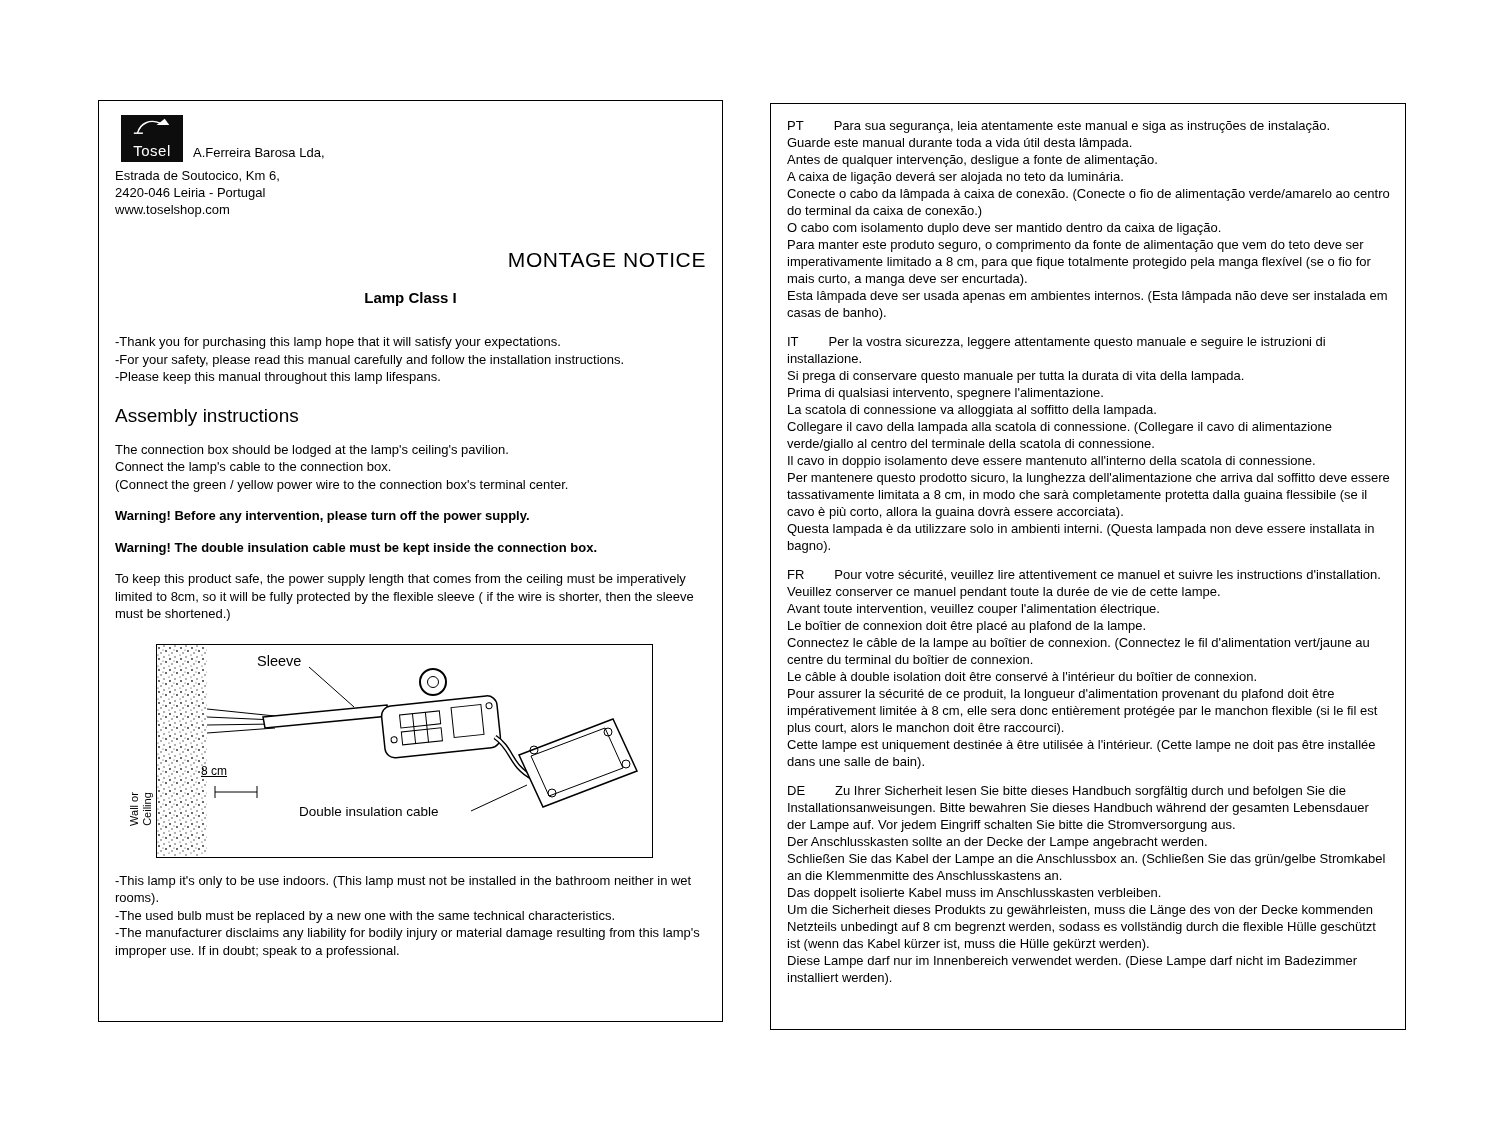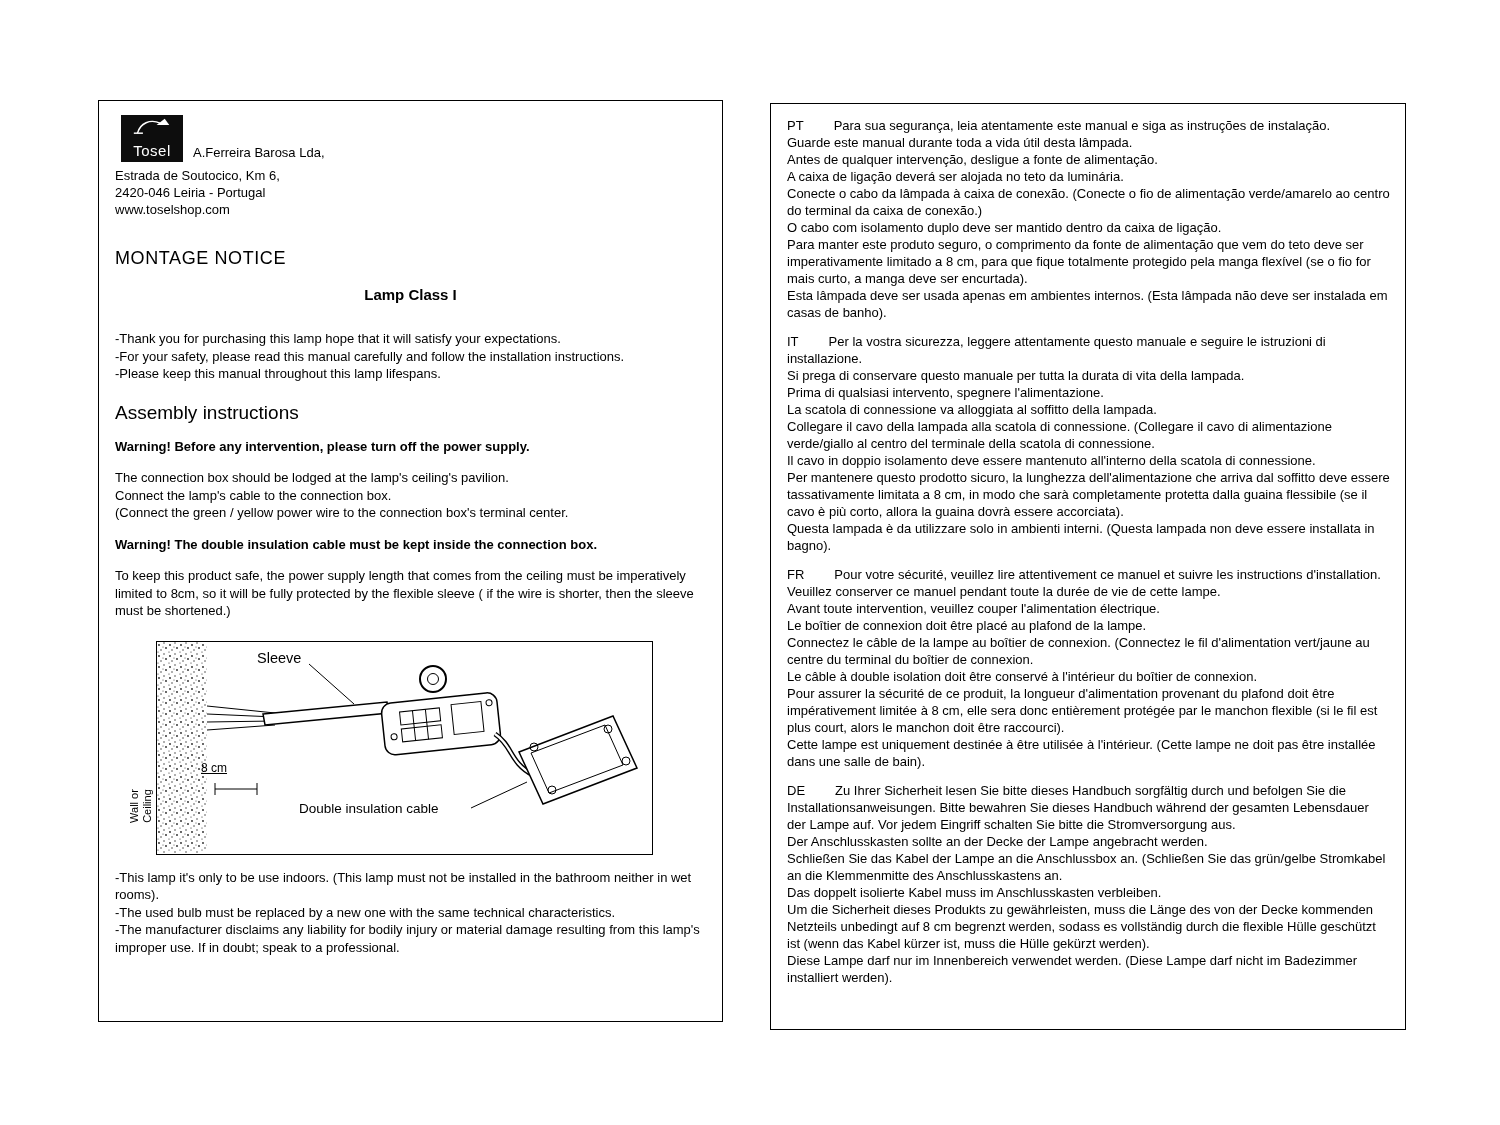--- a/index.html
+++ b/index.html
@@ -18,21 +18,21 @@
   
   .logo-row { display:flex; align-items:flex-end; gap:10px; margin-left:6px; }
   .logo {
     width:62px; height:47px; background:#0d0d0d;
     display:flex; flex-direction:column; align-items:center; justify-content:flex-end;
     padding-bottom:4px; box-sizing:border-box;gap:8px;
   }
   .logo-text { color:#fff; font-size:15px; line-height:1; letter-spacing:0.5px; }
   .company-first { font-size:13px; padding-bottom:2px; }
   .company { font-size:13px; line-height:17px; margin:5px 0 0 0; }
-  .title { text-align:left; font-size:18px; font-weight:400; letter-spacing:0.6px; margin:30px 0 0; }
+  .title { text-align:right; font-size:21px; font-weight:400; letter-spacing:0.6px; margin:30px 0 0; }
   .subtitle { text-align:center; font-size:15px; font-weight:bold; margin:17px 0 0; }
   .para { font-size:13px; line-height:17.5px; white-space:pre-wrap; margin:14px 0 0; }
   .para.bold { font-weight:bold; }
   .para.intro { margin-top:27px; }
   .section-heading { text-align:left; font-size:19px; font-weight:400; margin:19px 0 0; }
   .section-heading.safety { margin-top:21px; }
 
   
   .diagram-wrap { position:relative; margin:21px 0 0 41px; width:497px; height:214px; }
   .diagram-box { position:absolute; left:0; top:0; right:0; bottom:0; border:1.5px solid #000; }
@@ -81,24 +81,24 @@
 
     <h1 class="title">MONTAGE NOTICE</h1>
     <h2 class="subtitle">Lamp Class I</h2>
 
     <p class="para intro">-Thank you for purchasing this lamp hope that it will satisfy your expectations.
 -For your safety, please read this manual carefully and follow the installation instructions.
 -Please keep this manual throughout this lamp lifespans.</p>
 
     <h3 class="section-heading">Assembly instructions</h3>
 
-    <p class="para bold">Warning! Before any intervention, please turn off the power supply.</p>
     <p class="para">The connection box should be lodged at the lamp's ceiling's pavilion.
 Connect the lamp's cable to the connection box.
 (Connect the green / yellow power wire to the connection box's terminal center.</p>
+    <p class="para bold">Warning! Before any intervention, please turn off the power supply.</p>
     <p class="para bold">Warning! The double insulation cable must be kept inside the connection box.</p>
     <p class="para">To keep this product safe, the power supply length that comes from the ceiling must be imperatively limited to 8cm, so it will be fully protected by the flexible sleeve ( if the wire is shorter, then the sleeve must be shortened.)</p>
 
     <div class="diagram-wrap">
       <span class="lbl lbl-wall">Wall or
 Ceiling</span>
       <div class="diagram-box">
         <svg width="494" height="211" viewBox="0 0 494 211">
           <defs>
             <pattern id="stip" width="11" height="11" patternUnits="userSpaceOnUse">

